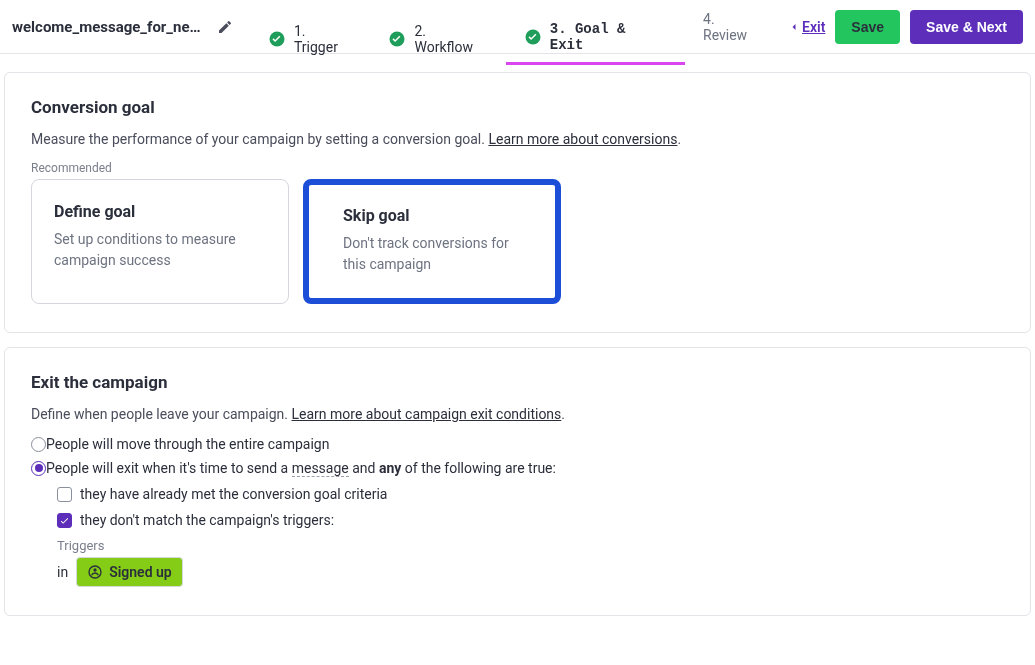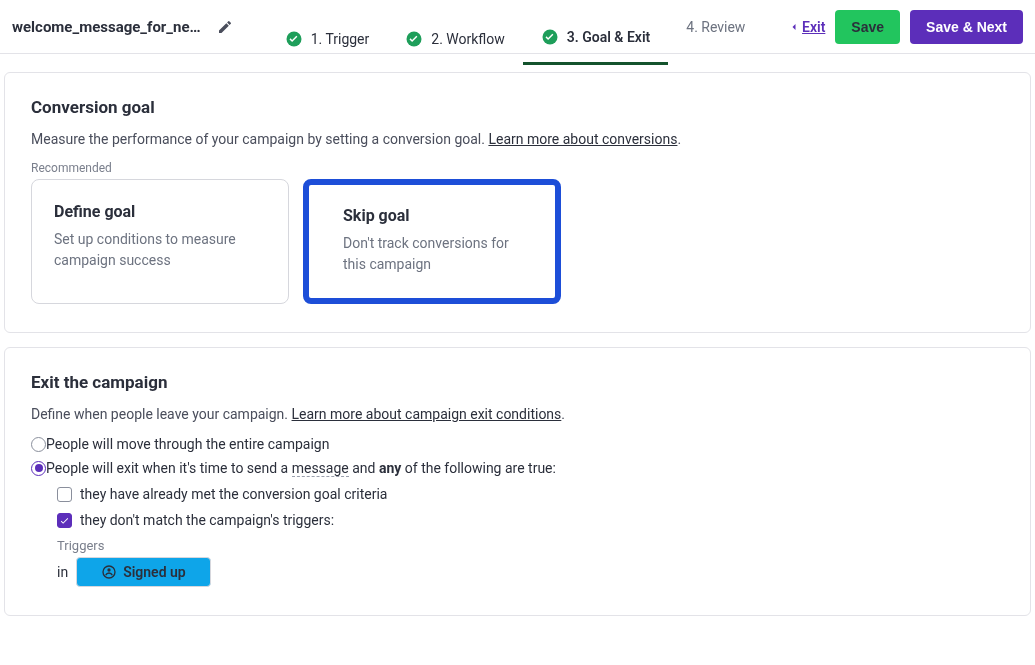--- a/index.html
+++ b/index.html
@@ -48,21 +48,22 @@
     gap: 8px;
     padding: 0 18px;
     color: #6d7380;
     cursor: pointer;
     height: 100%;
   }
   .step.done { color: #2b2f3b; margin-top: 12px; }
   .step.active {
     color: #2b2f3b;
     font-weight: 600;
-    border-bottom: 3px solid #14532d;
+    border-bottom: 3px solid #d946ef;
+    font-family: Liberation Mono, monospace;
   }
   .step .check {
     width: 18px; height: 18px;
     display: inline-flex; align-items: center; justify-content: center;
   }
   .step .check svg { width: 18px; height: 18px; }
   .header-actions {
     display: flex;
     align-items: center;
     gap: 10px;
@@ -150,25 +151,25 @@
   .checkbox.checked { background: #5c2eba; border-color: #5c2eba; }
   .checkbox.checked svg { width: 11px; height: 11px; fill: #fff; }
   .dashed-word { border-bottom: 1px dashed #9a9fad; }
   .strong { font-weight: 700; }
   .triggers-section { margin-left: 26px; margin-top: 6px; }
   .triggers-label { font-size: 13px; color: #7a7f8c; margin-bottom: 4px; }
   .trigger-line { display: flex; align-items: center; gap: 8px; }
   .chip {
     border: 1px solid #d6d7dd;
     border-radius: 4px;
-    padding: 6px 24px;
+    padding: 6px 10px;
     display: inline-flex;
     align-items: center;
     gap: 6px;
-    background: #0ea5e9;
+    background: #84cc16;
     font-weight: 600;
     font-size: 14px;
   }
   .chip svg { width: 16px; height: 16px; }
 </style>
 </head>
 <body>
 
 <div class="header">
   <div class="title-wrap">

